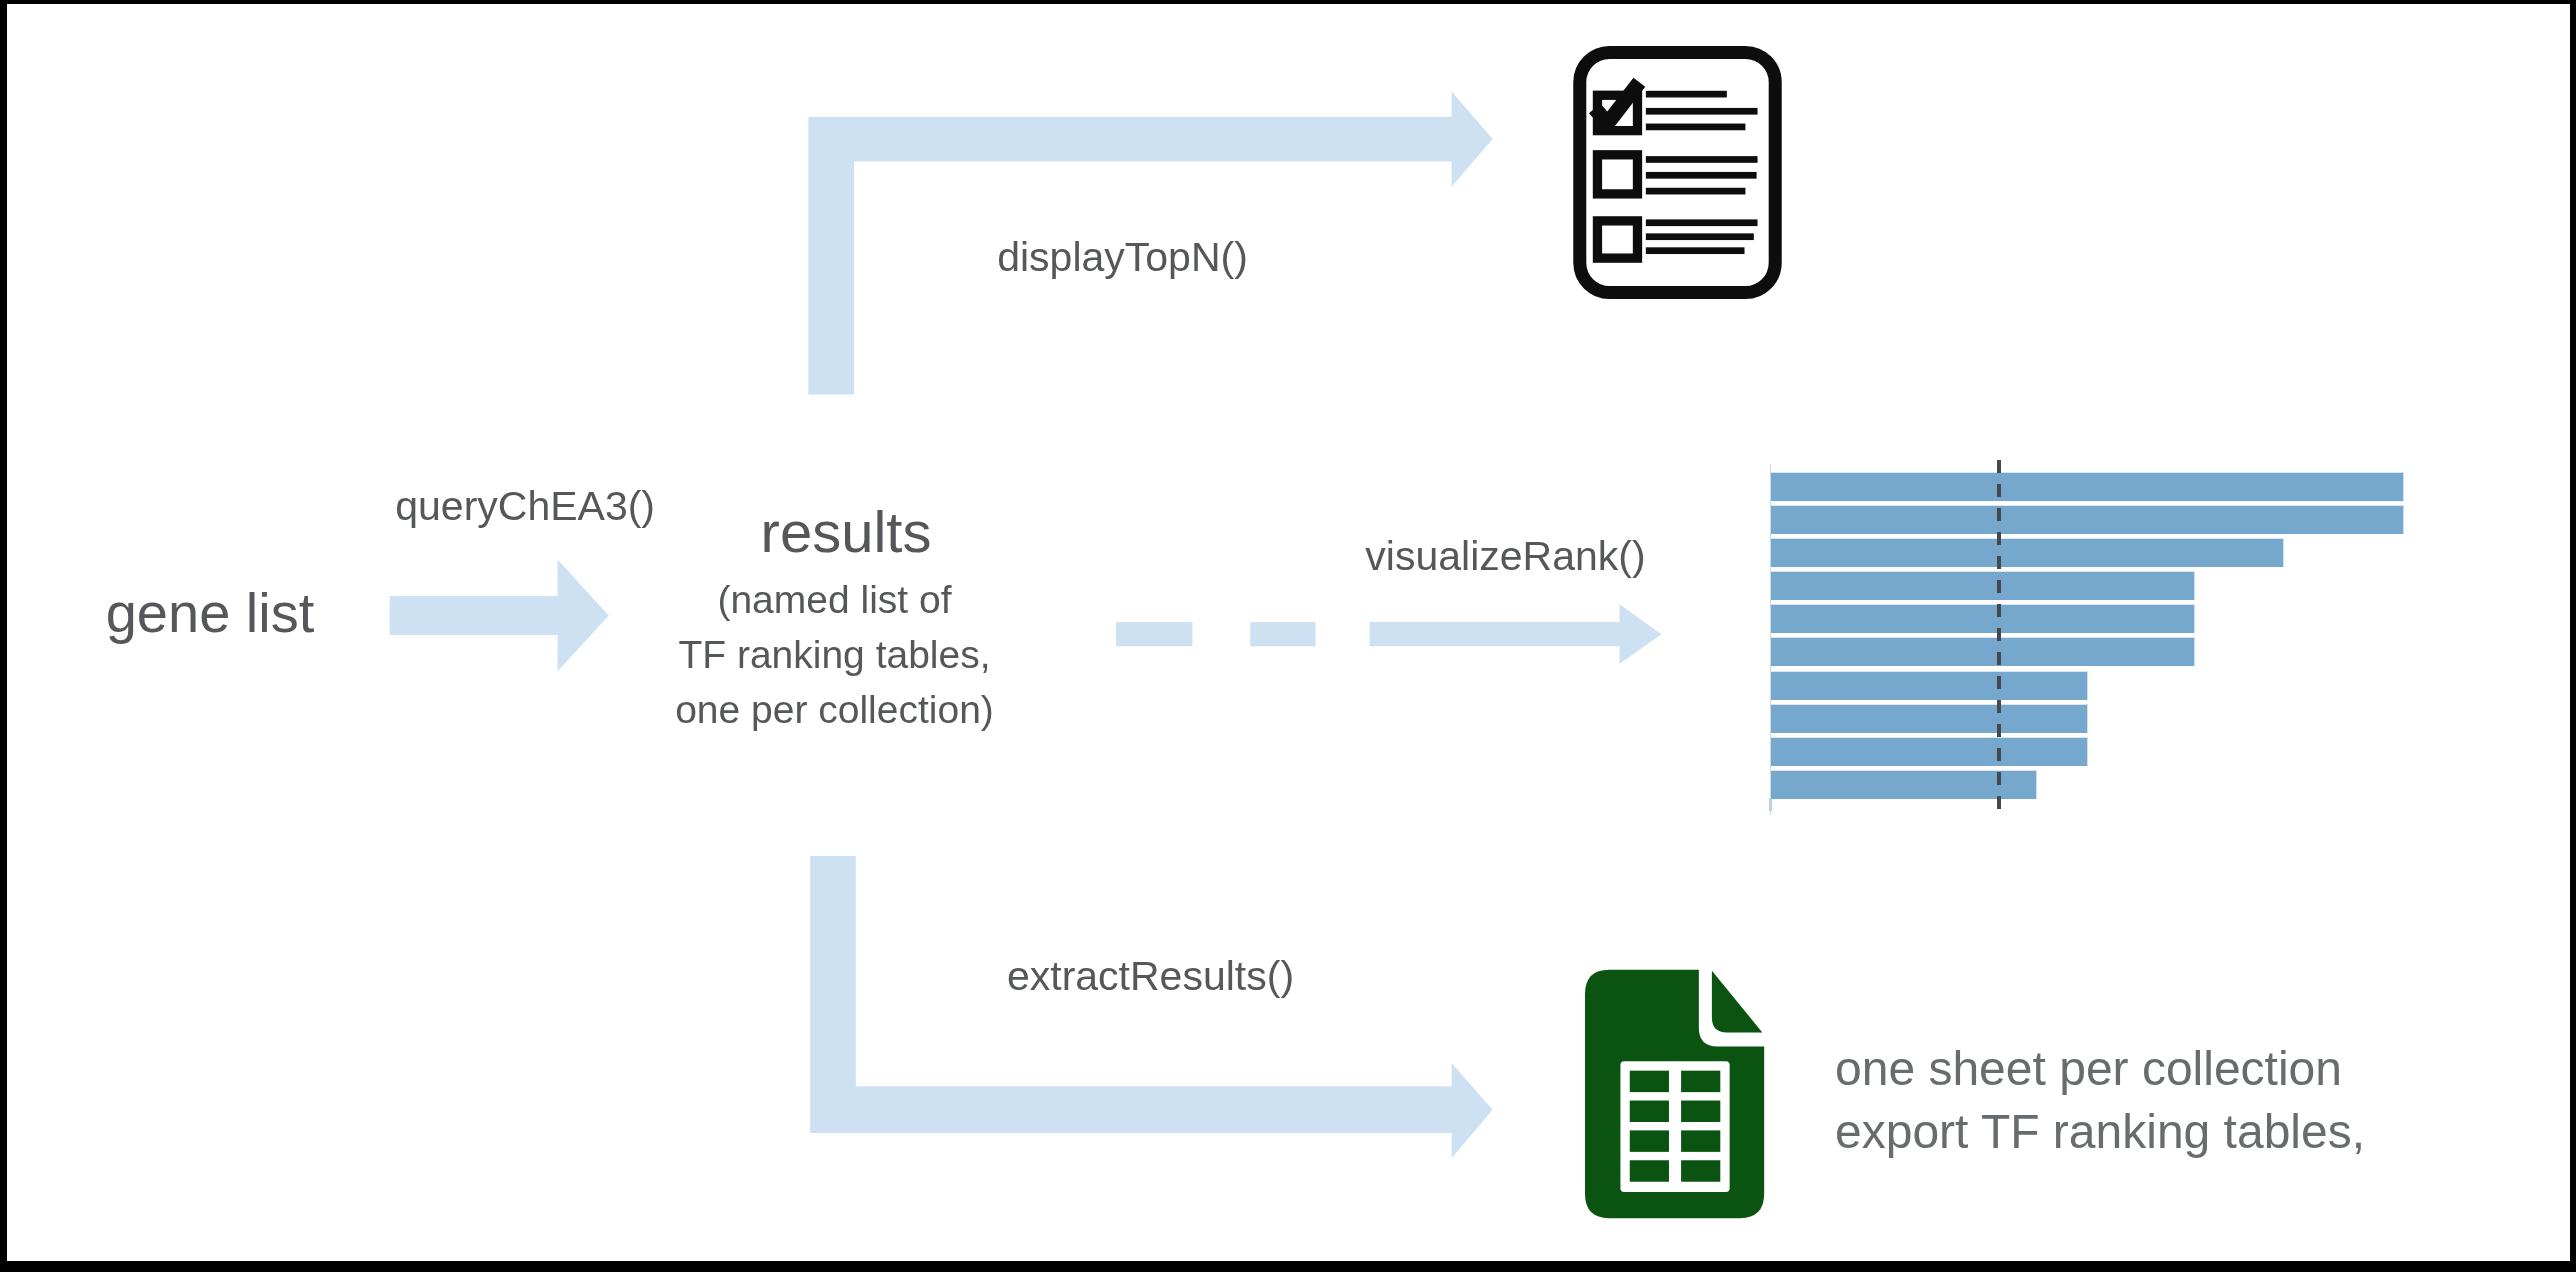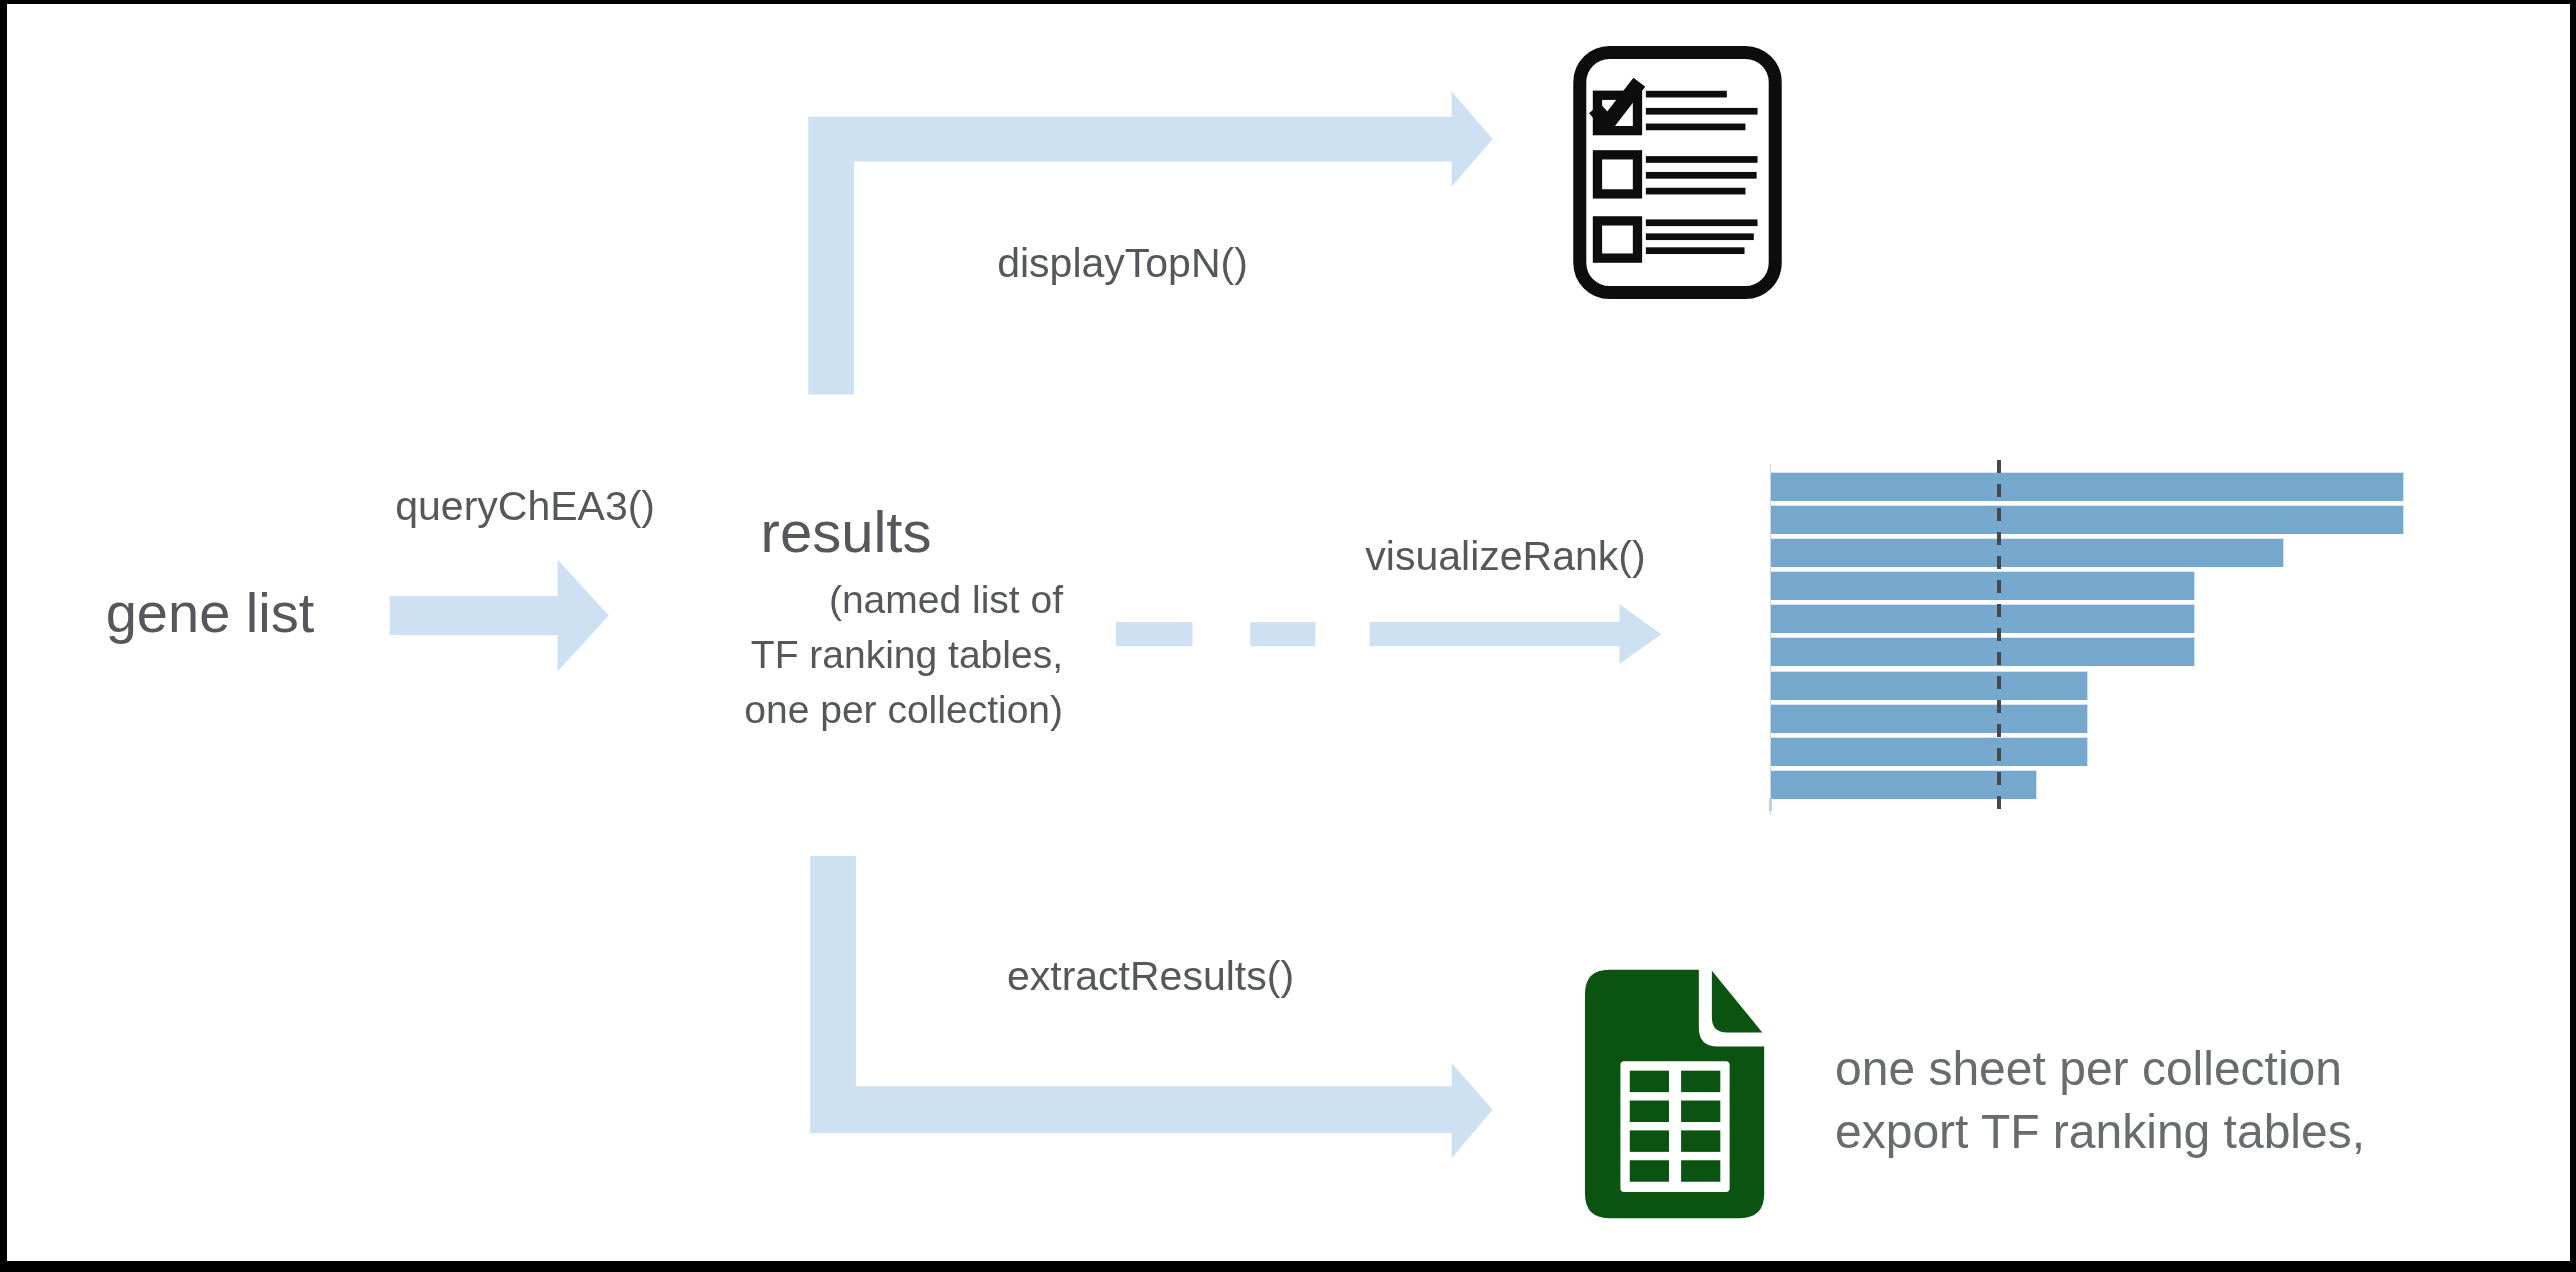--- a/index.html
+++ b/index.html
@@ -49,27 +49,27 @@
     <path class="arrow-shape" d="M869,918 L918,918 L918,1165 L1557,1165 L1557,1140 L1601,1190 L1557,1242 L1557,1215 L869,1215 Z"></path>
     <rect class="arrow-shape" x="1197" y="667" width="82" height="26"></rect>
     <rect class="arrow-shape" x="1341" y="667" width="70" height="26"></rect>
     <polygon class="arrow-shape" points="1469,667 1737,667 1737,648 1782,680 1737,712 1737,693 1469,693"></polygon>
   </svg>
 
   <div class="txt node-label" style="left:56px;top:580px;width:308px;">gene list</div>
   <div class="txt fn-label" style="left:329px;top:483px;width:326px;text-align:right;">queryChEA3()</div>
 
   <div class="txt results-title" style="left:683px;top:498px;width:326px;">results</div>
-  <div class="txt sub-lines" style="left:690px;top:572px;width:373px;text-align:right;">
+  <div class="txt sub-lines" style="left:648px;top:572px;width:373px;">
     <div>(named list of</div>
     <div>TF ranking tables,</div>
     <div>one per collection)</div>
   </div>
 
-  <div class="txt fn-label" style="left:950px;top:240px;width:345px;">displayTopN()</div>
+  <div class="txt fn-label" style="left:950px;top:234px;width:345px;">displayTopN()</div>
   <div class="txt fn-label" style="left:1333px;top:485px;width:345px;margin-top:48px;">visualizeRank()</div>
   <div class="txt fn-label" style="left:978px;top:953px;width:345px;">extractResults()</div>
 
   <svg class="icon-abs" style="left:1572px;top:45px;" width="211" height="255" viewBox="0 0 113 137">
     <rect x="4" y="4" width="105" height="129" rx="16" fill="#ffffff" class="ink-stroke" stroke-width="7"></rect>
     <rect x="13.5" y="27" width="21.5" height="19" class="ink-stroke" stroke-width="5"></rect>
     <polyline points="12,34 19,42 36,20" class="ink-stroke" stroke-width="8"></polyline>
     <rect x="39.5" y="24.6" width="43.5" height="3.6" class="ink-fill"></rect>
     <rect x="39.5" y="33.8" width="60" height="3.6" class="ink-fill"></rect>
     <rect x="39.5" y="42.2" width="53.5" height="3.6" class="ink-fill"></rect>

